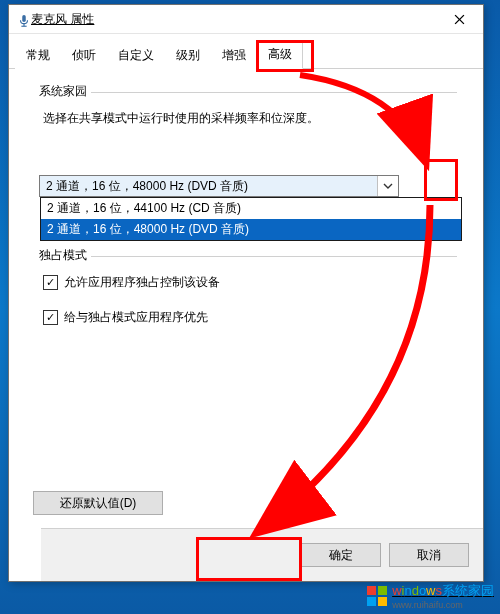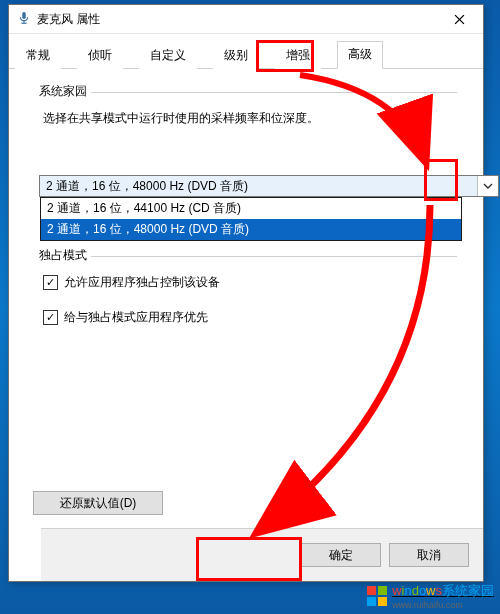--- a/index.html
+++ b/index.html
@@ -32,40 +32,40 @@
     height: 28px;
     display: flex;
     align-items: center;
     justify-content: space-between;
     background:#ffffff;
     border-bottom: 1px solid #e5e5e5;
     padding: 0 2px 0 8px;
   }
   .titlebar-left {
     display:flex;
-    align-items:flex-start;
-    gap:6px;
+    align-items:flex-end;
+    text-decoration:underline;
   }
   .mic-icon {
     width:14px; height:14px;
   }
   .title-text {
     color:#000;
     font-size:12px;
   }
   .titlebar-btn {
     width:44px; height:28px;
     display:flex; align-items:center; justify-content:center;
     color:#333;
   }
   .tabs {
     display:flex;
     align-items:flex-end;
     padding: 6px 6px 0 6px;
-    gap:16px;
+    gap:0;
     border-bottom: 1px solid #d0d0d0;
     height: 28px;
     background:#fff;
   }
   .tab {
     padding: 4px 10px 5px 10px;
     font-size:12px;
     color:#000;
     border:1px solid transparent;
     border-bottom:none;
@@ -99,21 +99,21 @@
   }
   .group-line .hr {
     flex:1; height:1px; background:#d0d0d0;
   }
   .desc {
     color:#000;
     padding: 8px 0 12px 4px;
   }
   .combo {
     position:relative;
-    width: 460px;
+    width: 360px;
     height:22px;
     border:1px solid #7a7a7a;
     background:#e6f1fb;
     display:flex;
     align-items:center;
     box-sizing:border-box;
   }
   .combo-text {
     padding-left:6px;
     flex:1;

